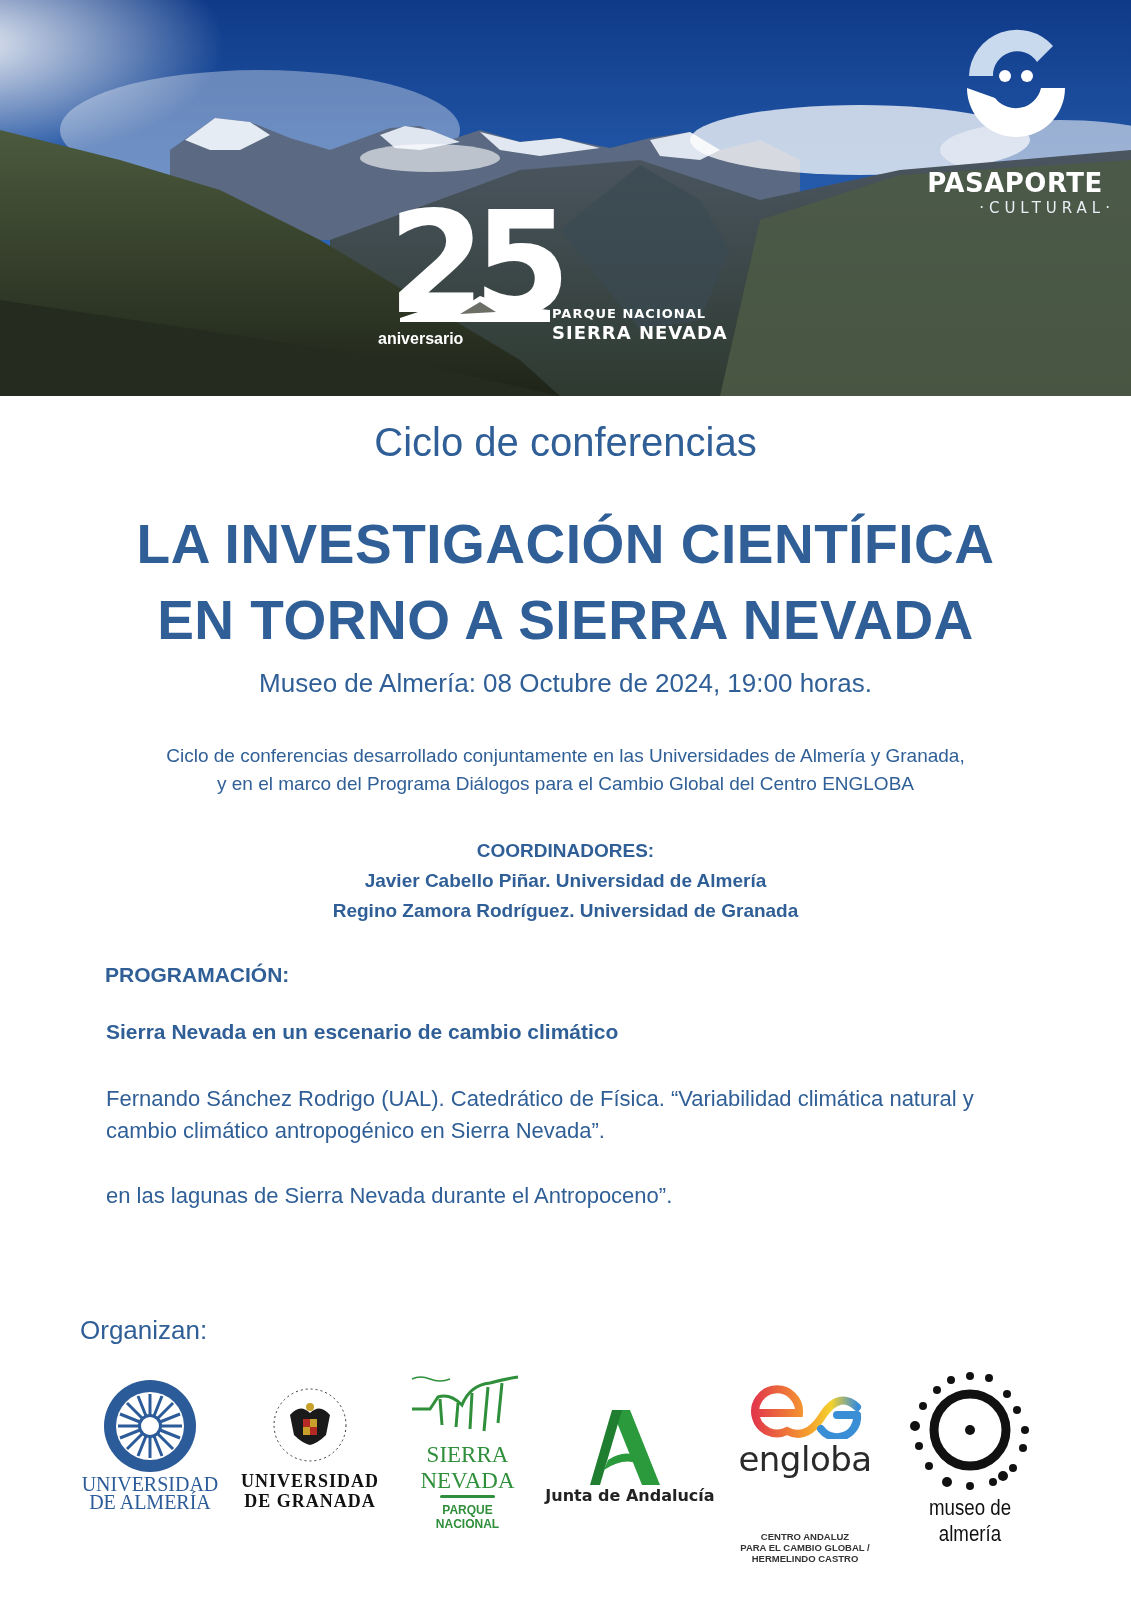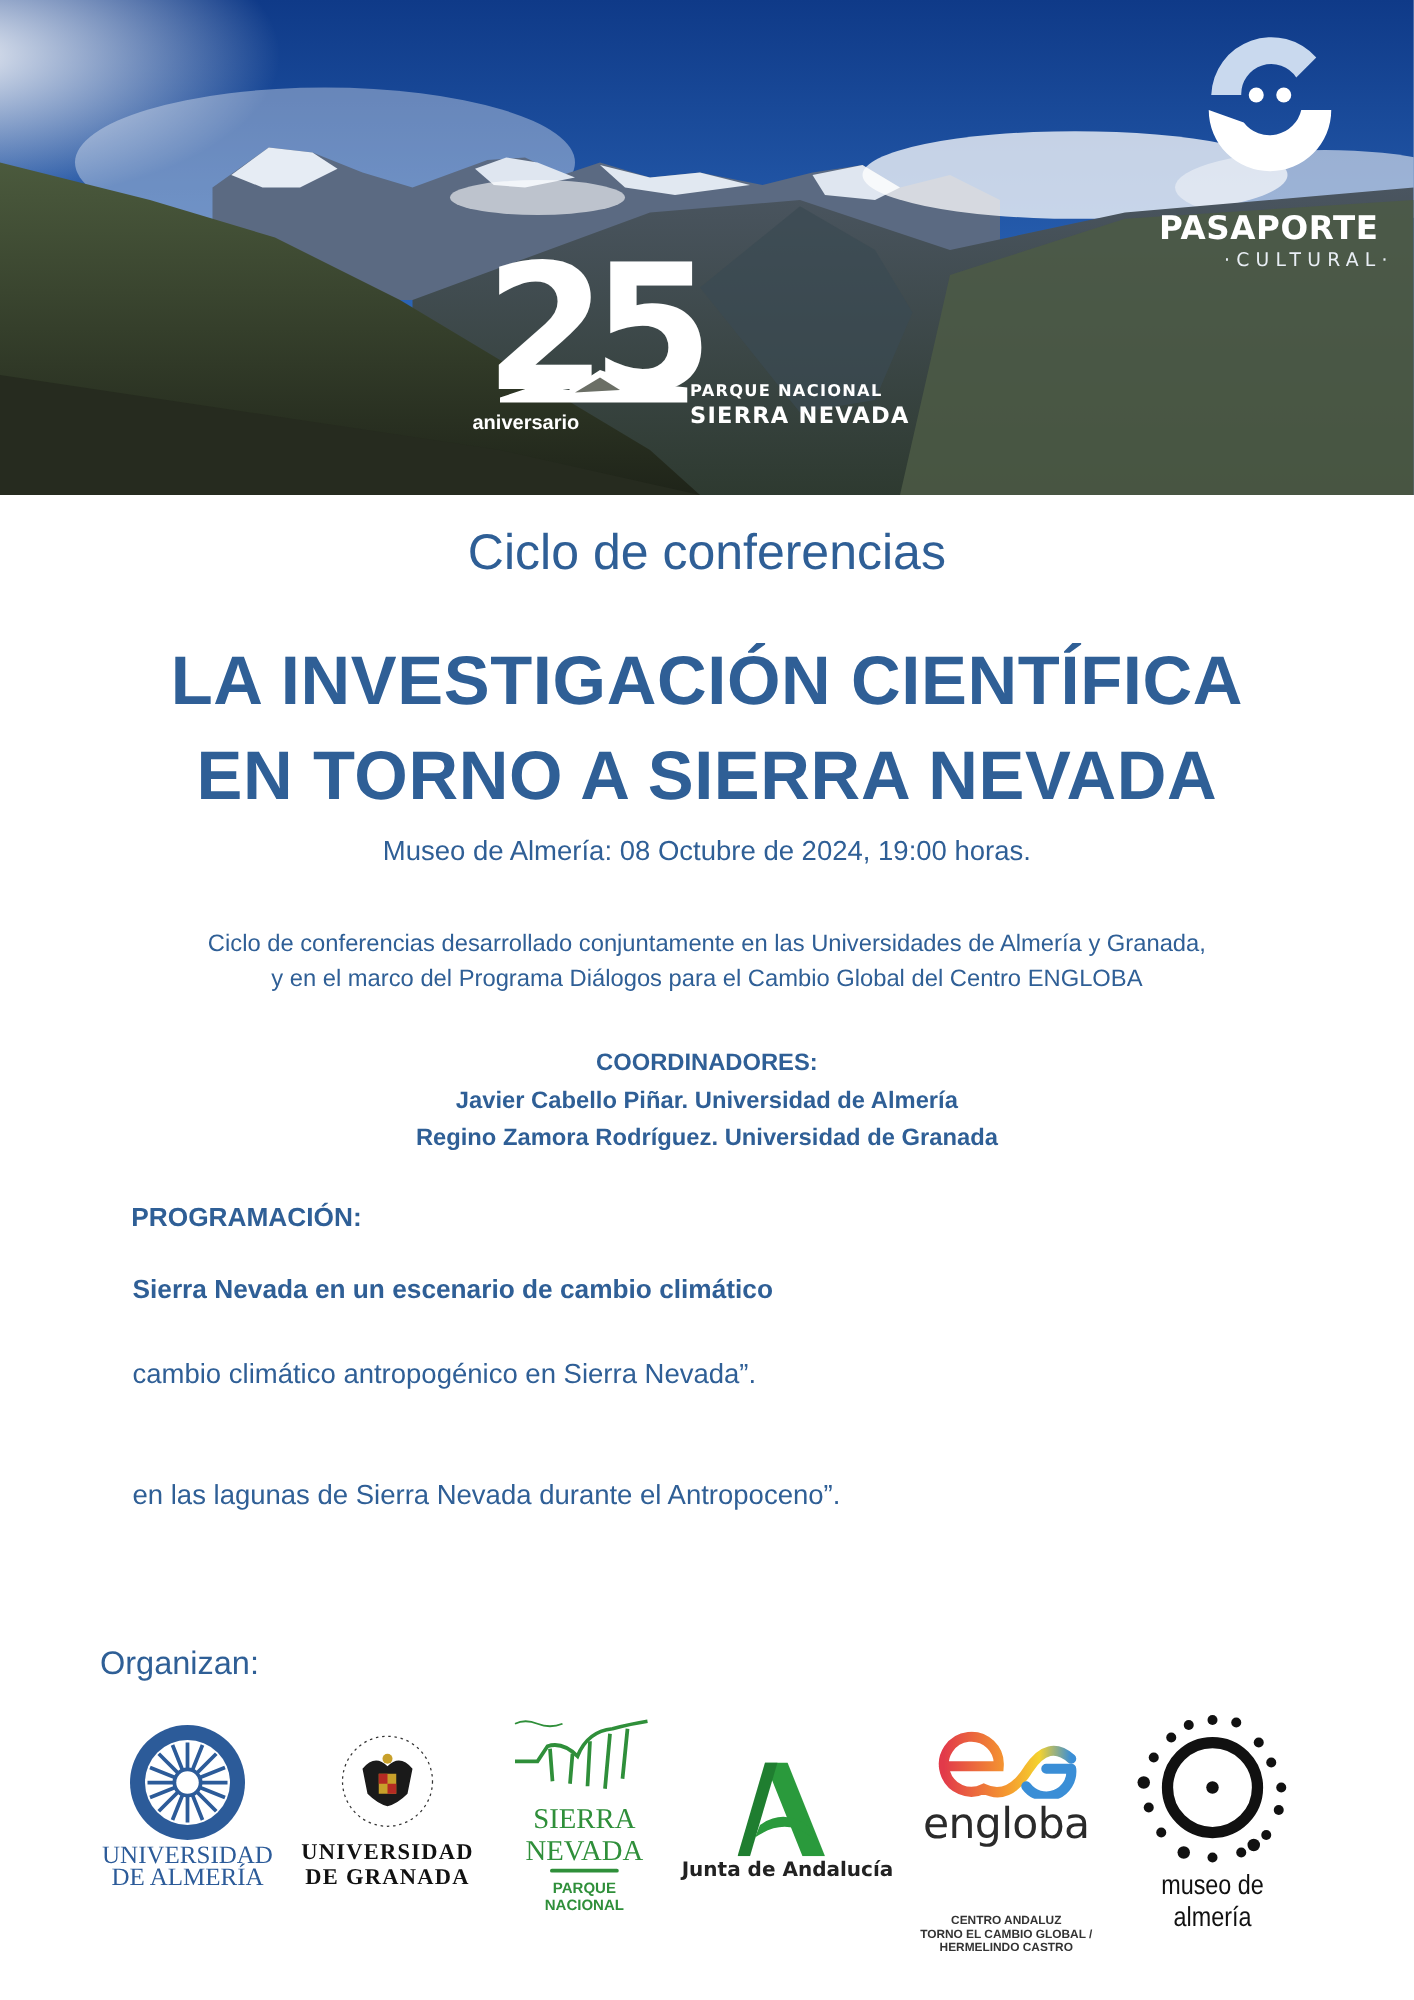--- a/index.html
+++ b/index.html
@@ -42,21 +42,21 @@
   .aniv .pn2 {
     position: absolute; left: 174px; top: 104px; font-family: "DejaVu Sans", sans-serif;
     font-weight: bold; font-size: 18px; color: #ffffff; letter-spacing: 1px;
   }
 
   
   .centered { position: absolute; left: 0; width: 1131px; text-align: center; }
   .subtitle { top: 420px; font-size: 40px; font-weight: normal; }
   .title1 { top: 512px; font-size: 55px; font-weight: bold; letter-spacing: 0.5px; padding-left: 0; }
   .title2 { top: 588px; font-size: 55px; font-weight: bold; letter-spacing: 0.5px; }
-  .when { top: 668px; font-size: 22px; }
+  .when { top: 668px; font-size: 26px; }
   .desc { top: 742px; font-size: 19px; line-height: 28px; }
   .coord-h { top: 840px; font-size: 19px; font-weight: bold; }
   .coord-1 { top: 870px; font-size: 19px; font-weight: bold; }
   .coord-2 { top: 900px; font-size: 19px; font-weight: bold; }
 
   .left-block { position: absolute; left: 106px; width: 1010px; }
   .prog-h { left: 105px; top: 963px; font-size: 21px; font-weight: bold; }
   .session { top: 1020px; font-size: 21px; font-weight: bold; }
   .talk { font-size: 22px; line-height: 32px; }
   .talk1 { top: 1083px; }
@@ -176,20 +176,21 @@
 </div>
 
 <div class="centered coord-h">COORDINADORES:</div>
 <div class="centered coord-1">Javier Cabello Piñar. Universidad de Almería</div>
 <div class="centered coord-2">Regino Zamora Rodríguez. Universidad de Granada</div>
 
 <div class="left-block prog-h">PROGRAMACIÓN:</div>
 <div class="left-block session">Sierra Nevada en un escenario de cambio climático</div>
 
 <div class="left-block talk talk1">
+  <div>Fernando Sánchez Rodrigo (UAL). Catedrático de Física. “Variabilidad climática natural y</div>
   <div>cambio climático antropogénico en Sierra Nevada”.</div>
 </div>
 <div class="left-block talk talk2">
   <div>en las lagunas de Sierra Nevada durante el Antropoceno”.</div>
 </div>
 
 <div class="org-h">Organizan:</div>
 
 <div class="logo ual">
   <svg class="seal" viewBox="0 0 96 96">
@@ -254,21 +255,21 @@
         <stop offset="0.5" stop-color="#f59a2f"></stop>
         <stop offset="0.75" stop-color="#f4d22e"></stop>
         <stop offset="1" stop-color="#3a8ed6"></stop>
       </linearGradient>
     </defs>
     <path d="M8 28 L52 28 A22 22 0 1 0 40 46 Q60 56 76 30 Q92 6 110 22" stroke="url(#eg)" stroke-width="8" fill="none" stroke-linecap="round"></path>
     <path d="M110 30 L90 30 M110 30 A20 20 0 0 1 74 44" stroke="#3a8ed6" stroke-width="8" fill="none" stroke-linecap="round"></path>
   </svg>
   <div class="t">engloba</div>
   <div class="s" style="top:102px">CENTRO ANDALUZ</div>
-  <div class="s" style="top:113px">TORNO EL CAMBIO GLOBAL /</div>
+  <div class="s" style="top:113px">PARA EL CAMBIO GLOBAL /</div>
   <div class="s" style="top:124px">HERMELINDO CASTRO</div>
 </div>
 
 <div class="logo museo">
   <svg width="126" height="120" viewBox="0 0 126 120">
     <circle cx="63" cy="58" r="36" fill="none" stroke="#111" stroke-width="9"></circle>
     <circle cx="63" cy="58" r="5" fill="#111"></circle>
     <g fill="#111">
       <circle cx="63" cy="4" r="4"></circle>
         <circle cx="82" cy="6" r="4"></circle>

